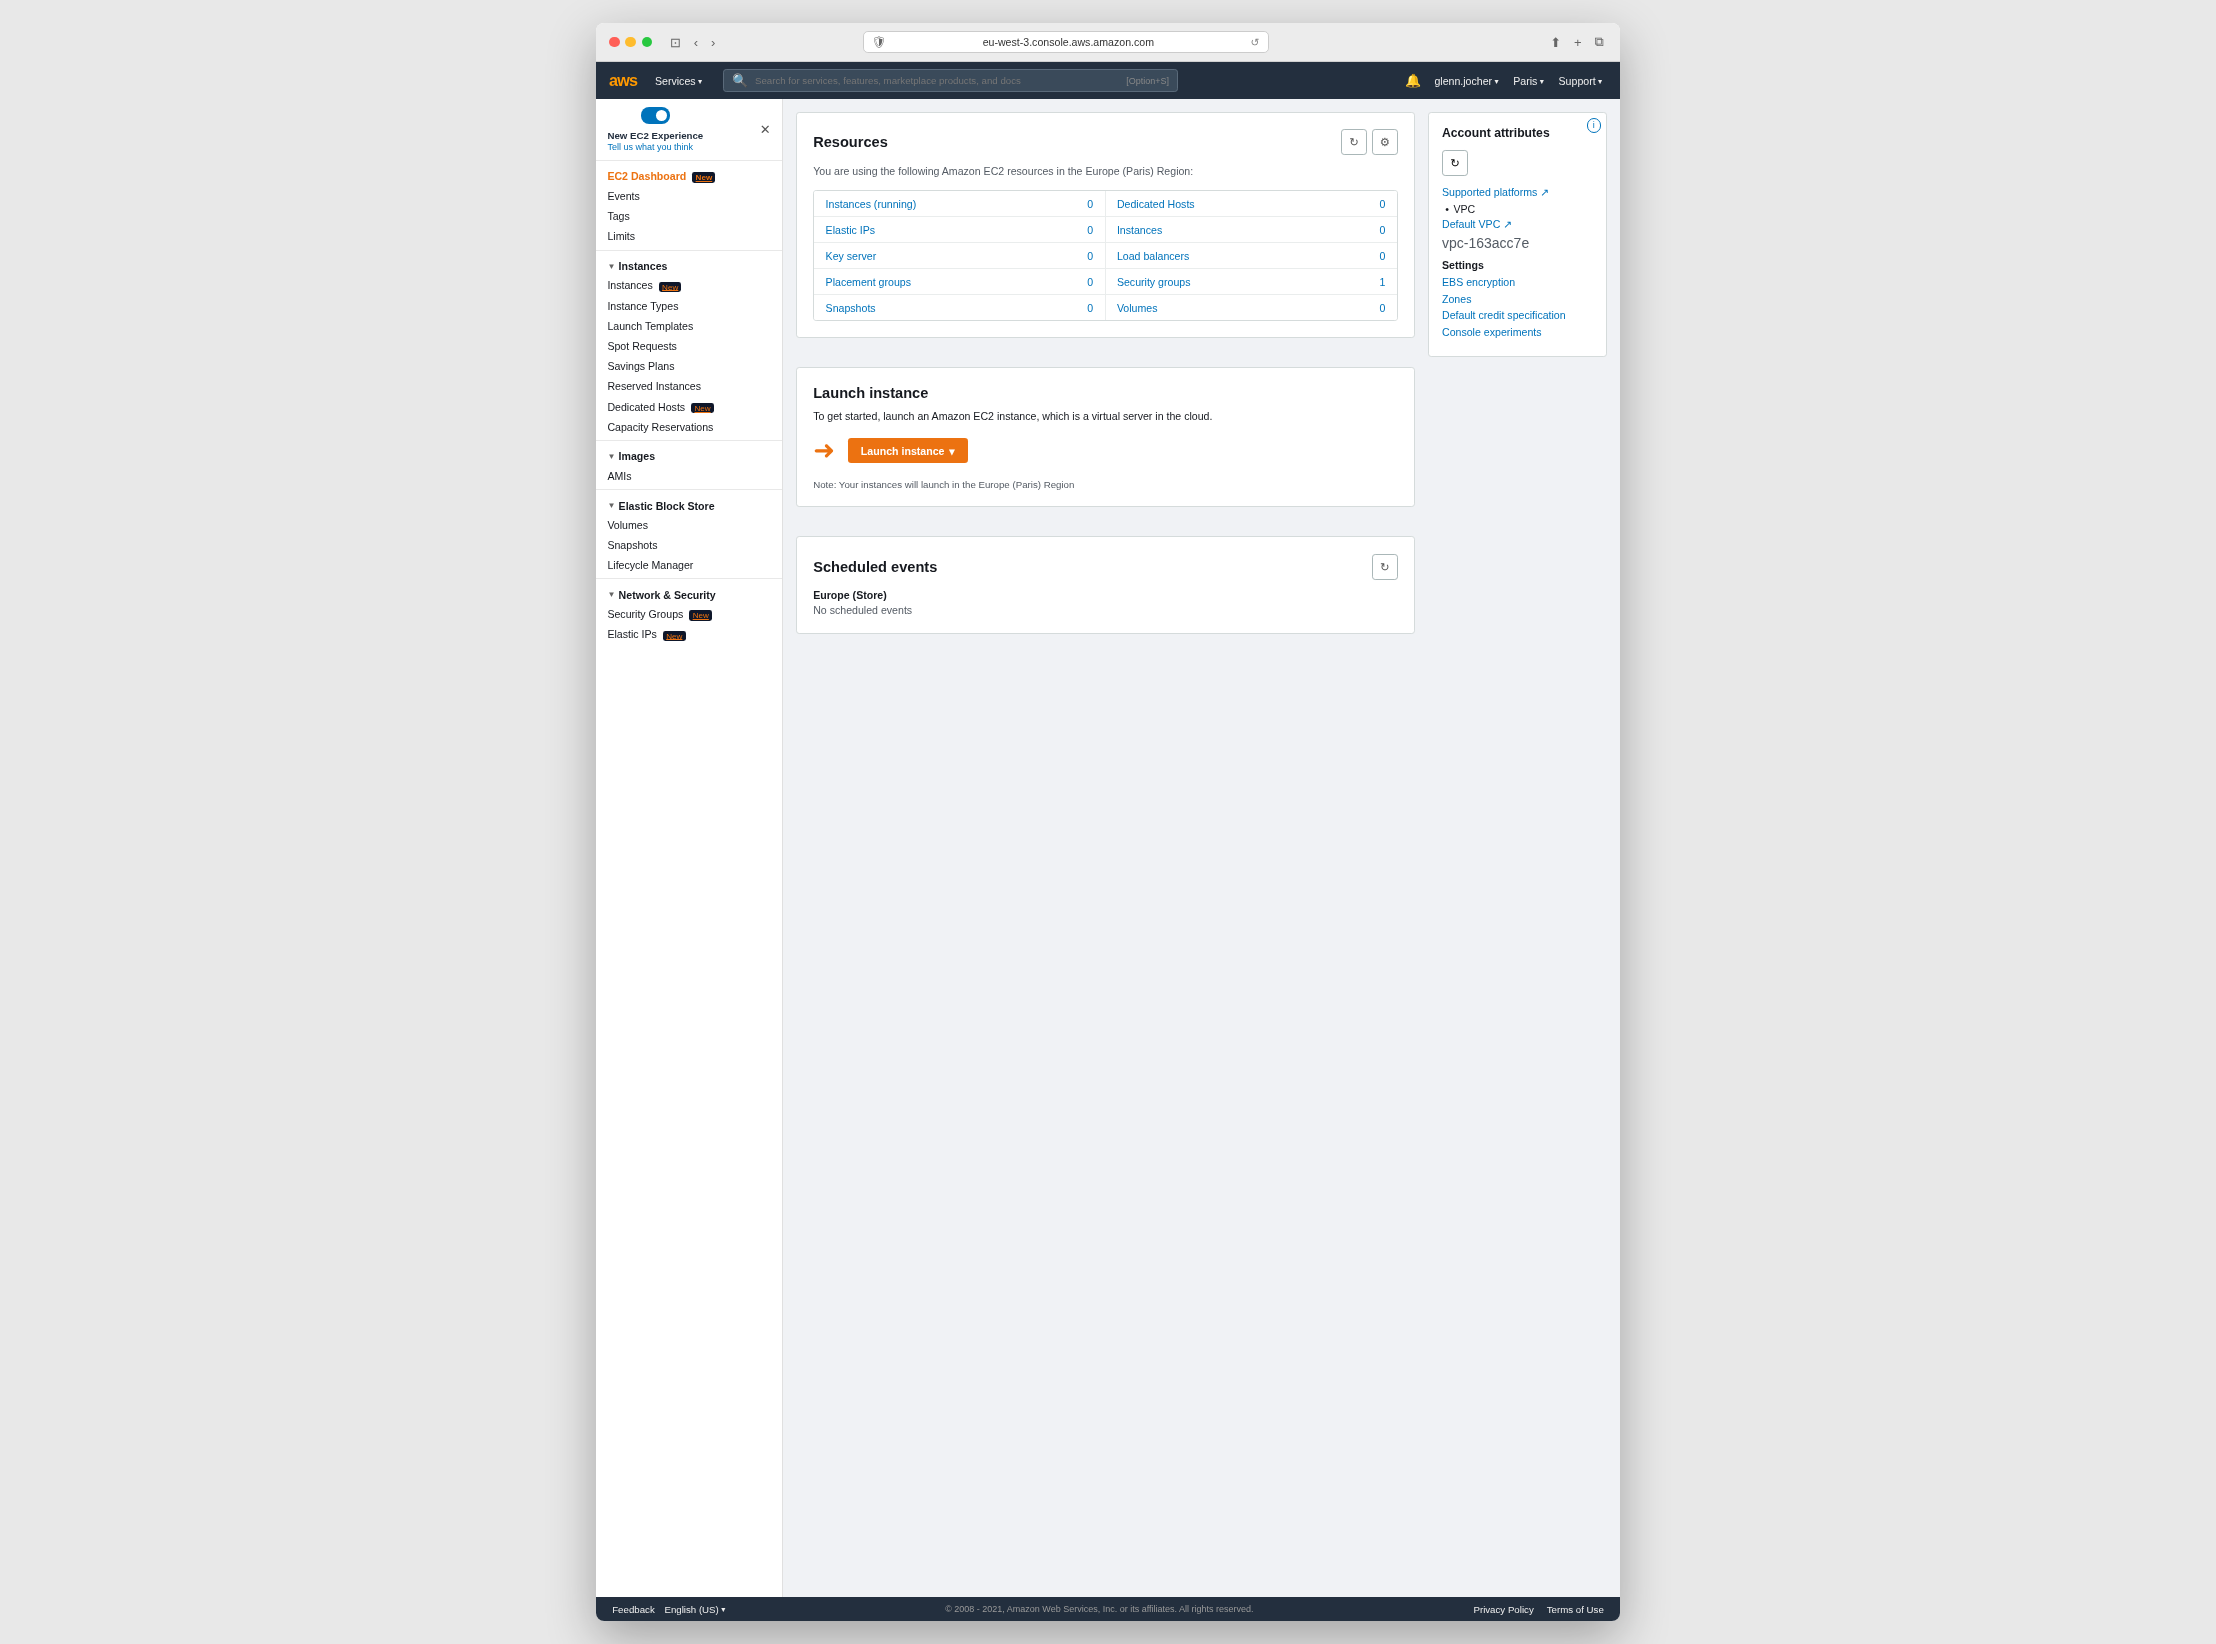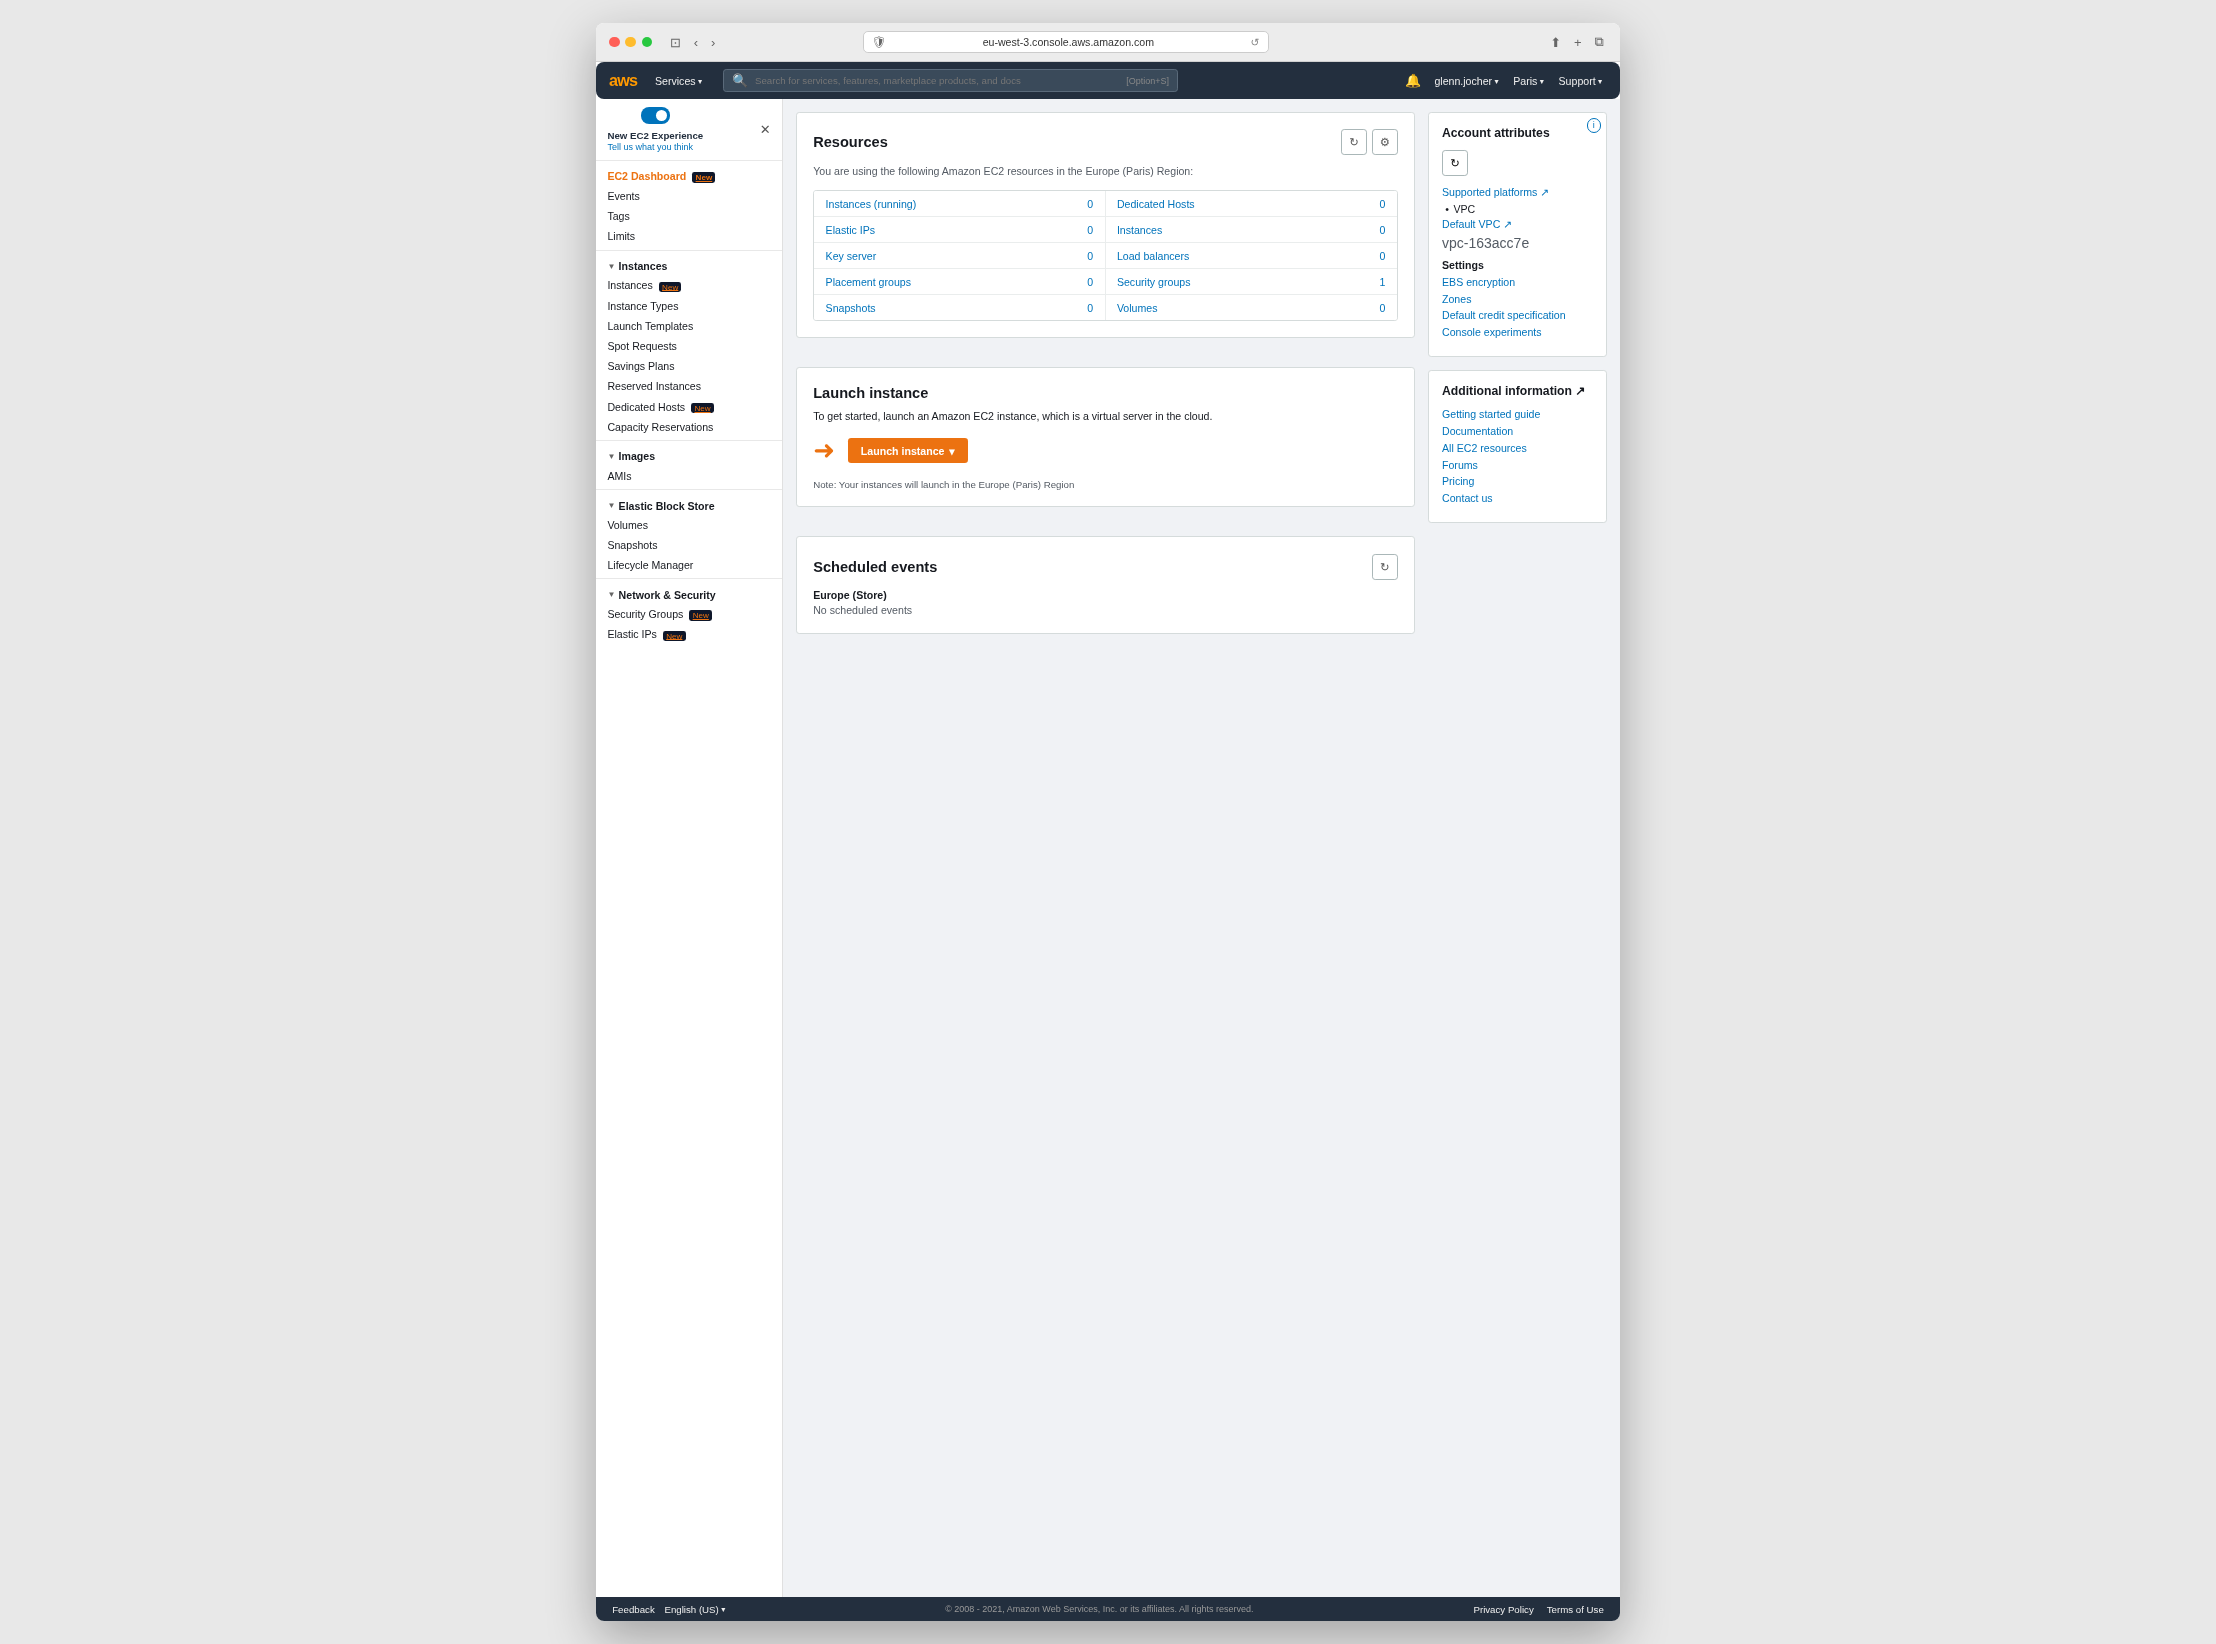--- a/index.html
+++ b/index.html
@@ -90,21 +90,20 @@
     }
 
     
     .aws-topnav {
       background: #232f3e;
       display: flex;
       align-items: center;
       padding: 0 13px;
       height: 37px;
       gap: 9.7px;
-      border-radius: 8px;
     }
 
     .aws-logo {
       display: flex;
       align-items: center;
       gap: 3.2px;
       margin-right: 3.2px;
     }
 
     .aws-logo-text {
@@ -850,29 +849,20 @@
           </span>
           <div class="attr-subtext">vpc-163acc7e</div>
 
           <div class="attr-section-label">Settings</div>
           <span class="attr-link">EBS encryption</span>
           <span class="attr-link">Zones</span>
           <span class="attr-link">Default credit specification</span>
           <span class="attr-link">Console experiments</span>
         </div>
 
-        <div class="right-card">
-          <h3 class="right-card-title">Additional information ↗</h3>
-          <span class="attr-link">Getting started guide</span>
-          <span class="attr-link">Documentation</span>
-          <span class="attr-link">All EC2 resources</span>
-          <span class="attr-link">Forums</span>
-          <span class="attr-link">Pricing</span>
-          <span class="attr-link">Contact us</span>
-        </div>
 
       </div>
     </div>
   </div>
 
   <div class="aws-footer">
     <div class="footer-left">
       <button class="footer-btn">
         <span>Feedback</span>
       </button>

